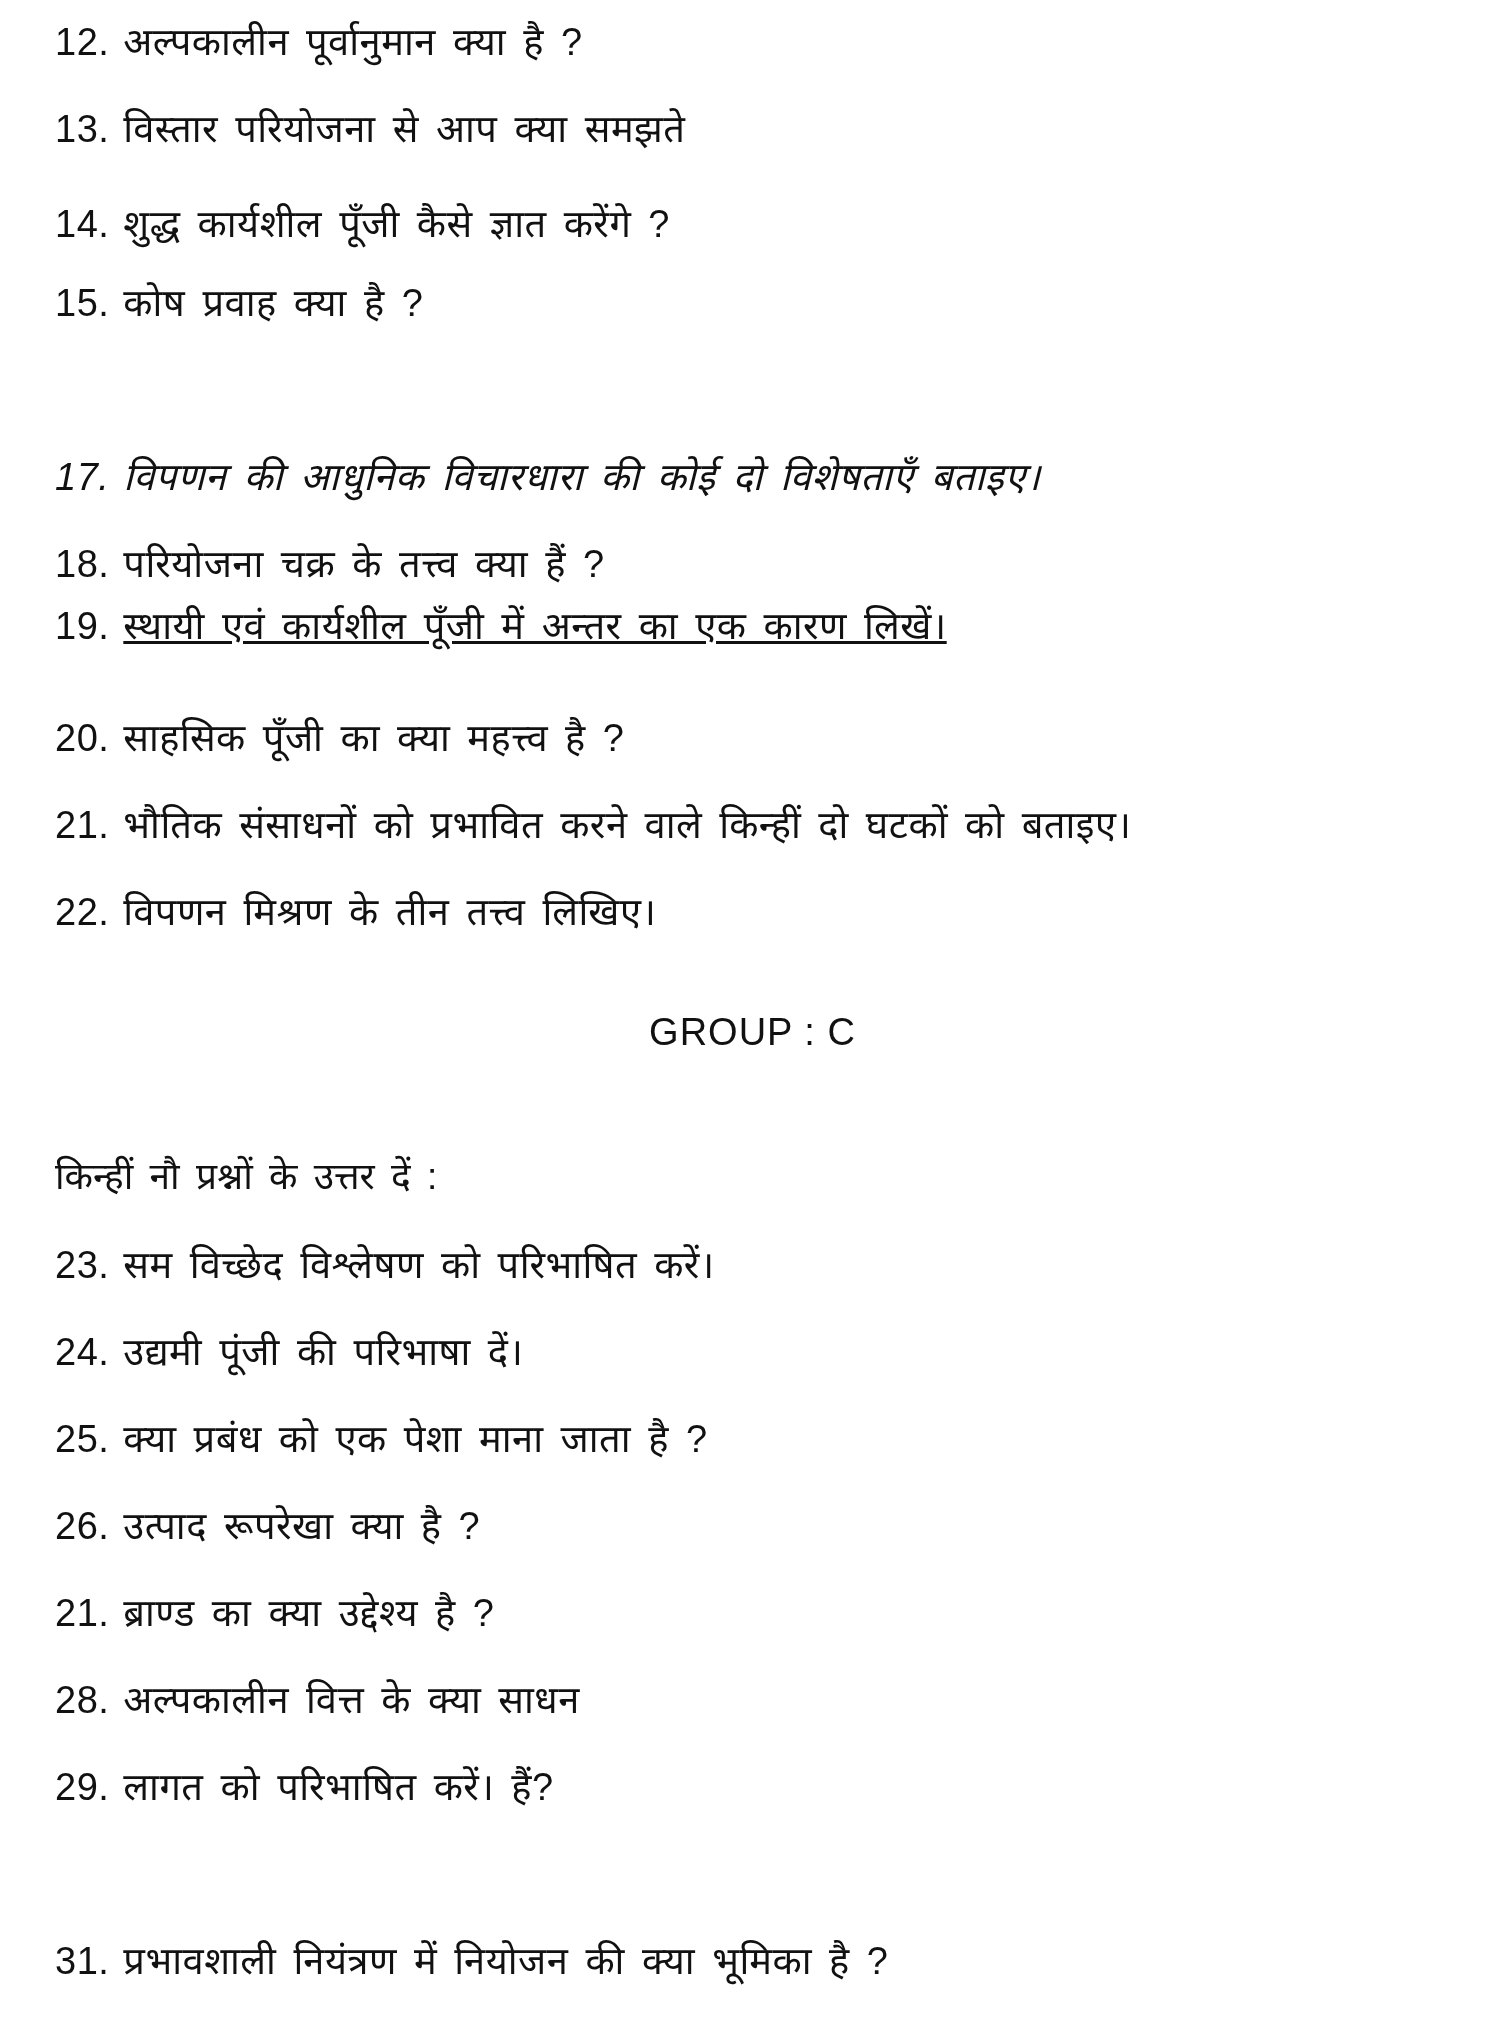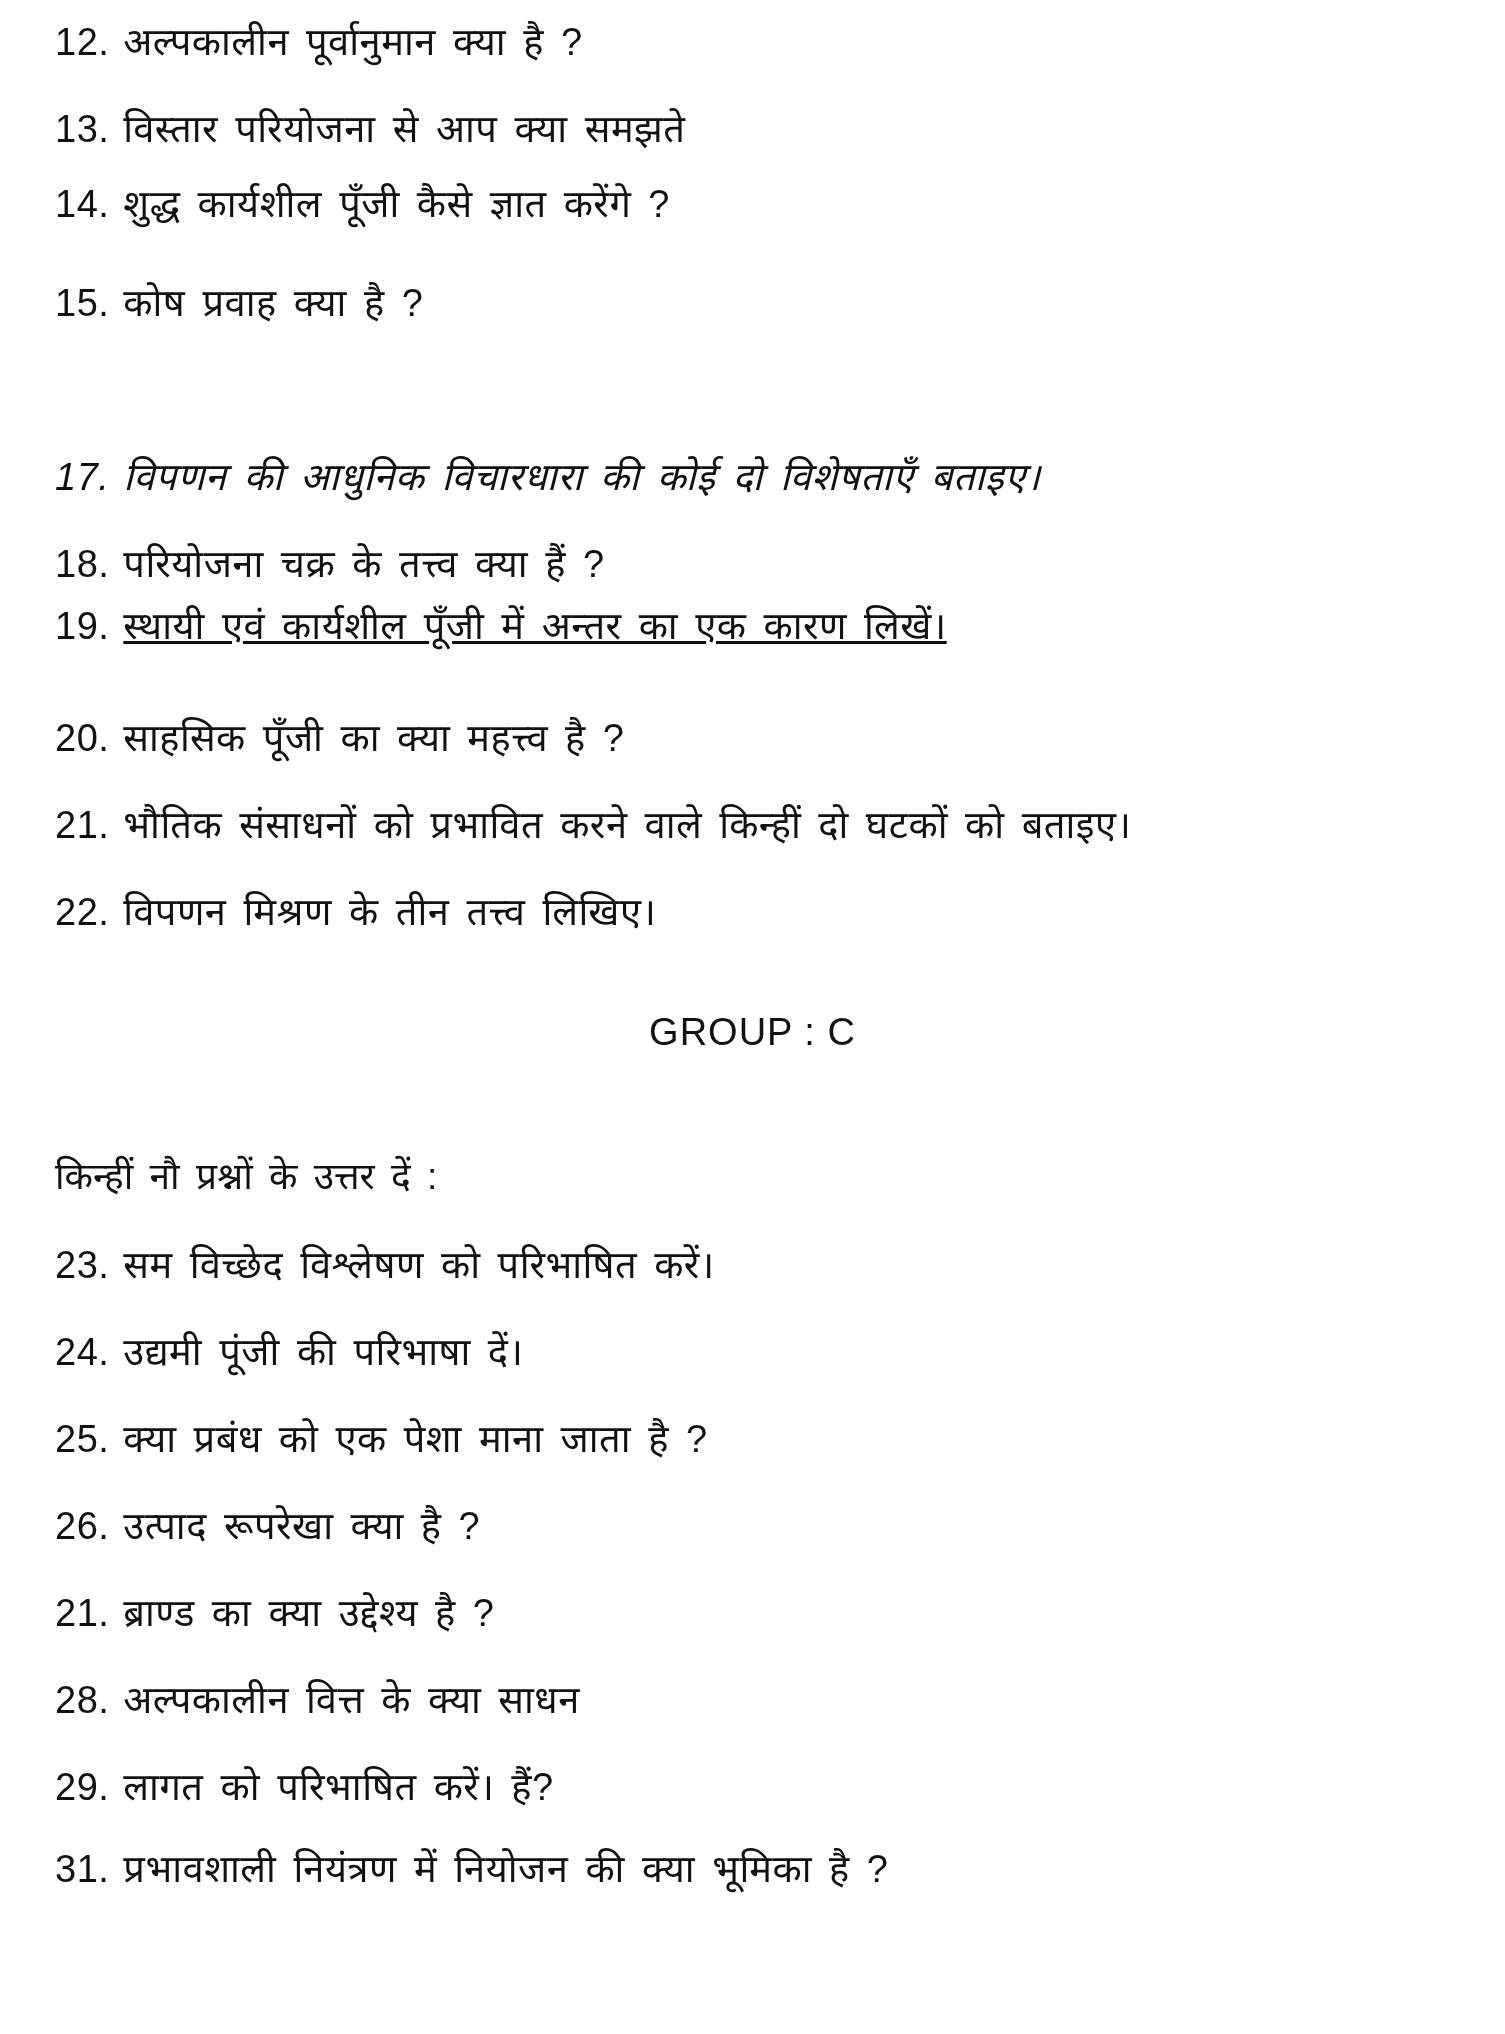--- a/index.html
+++ b/index.html
@@ -62,21 +62,21 @@
 <body>
 
 <div class="page">
 
   <div class="line" style="top:-2px;">
     <span class="num">12.</span><span>अल्पकालीन पूर्वानुमान क्या है ?</span>
   </div>
   <div class="line" style="top:85px;">
     <span class="num">13.</span><span>विस्तार परियोजना से आप क्या समझते</span>
   </div>
-  <div class="line" style="top:160px;">
+  <div class="line" style="top:180px;">
     <span class="num">14.</span><span>शुद्ध कार्यशील पूँजी कैसे ज्ञात करेंगे ?</span>
   </div>
   <div class="line" style="top:259px;">
     <span class="num">15.</span><span>कोष प्रवाह क्या है ?</span>
   </div>
   <div class="line" style="top:433px;font-style:italic;">
     <span class="num">17.</span><span>विपणन की आधुनिक विचारधारा की कोई दो विशेषताएँ बताइए।</span>
   </div>
   <div class="line" style="top:520px;">
     <span class="num">18.</span><span>परियोजना चक्र के तत्त्व क्या हैं ?</span>
@@ -114,17 +114,17 @@
   </div>
   <div class="line" style="top:1569px;">
     <span class="num">21.</span><span>ब्राण्ड का क्या उद्देश्य है ?</span>
   </div>
   <div class="line" style="top:1656px;">
     <span class="num">28.</span><span>अल्पकालीन वित्त के क्या साधन</span>
   </div>
   <div class="line" style="top:1743px;">
     <span class="num">29.</span><span>लागत को परिभाषित करें। हैं?</span>
   </div>
-  <div class="line" style="top:1825px;text-align:center;">
+  <div class="line" style="top:1917px;text-align:center;">
     <span class="num">31.</span><span>प्रभावशाली नियंत्रण में नियोजन की क्या भूमिका है ?</span>
   </div>
 
 </div>
 
 </body></html>

